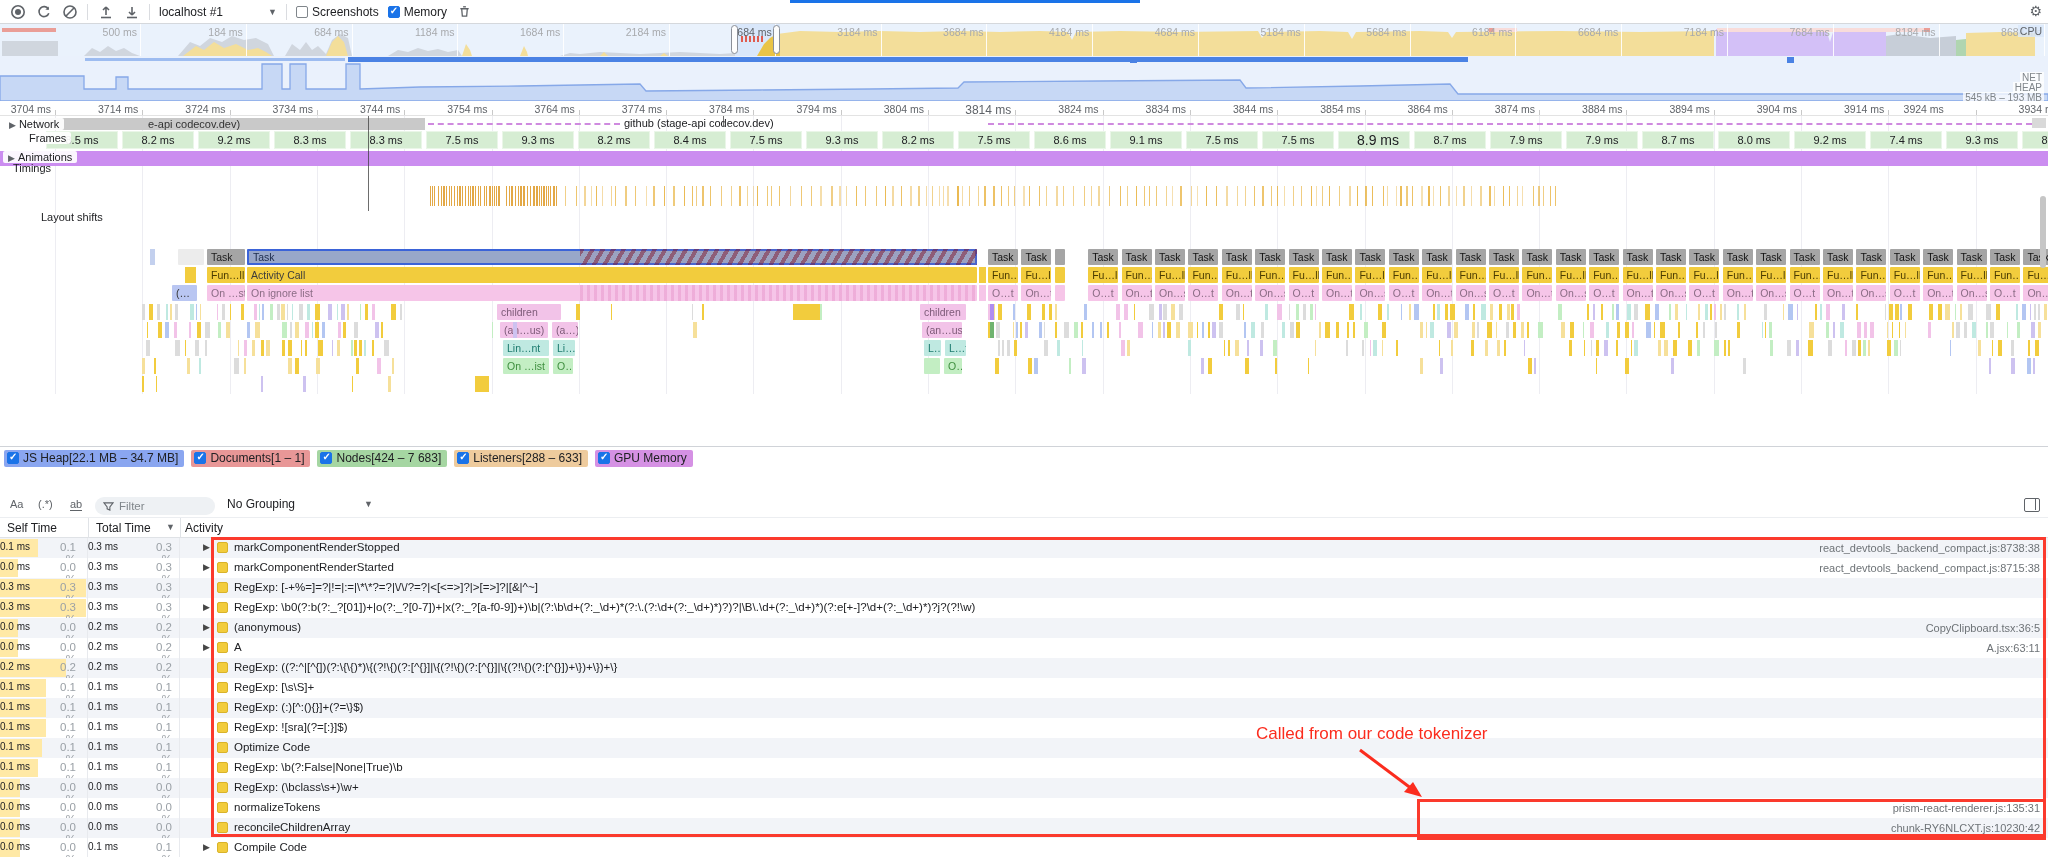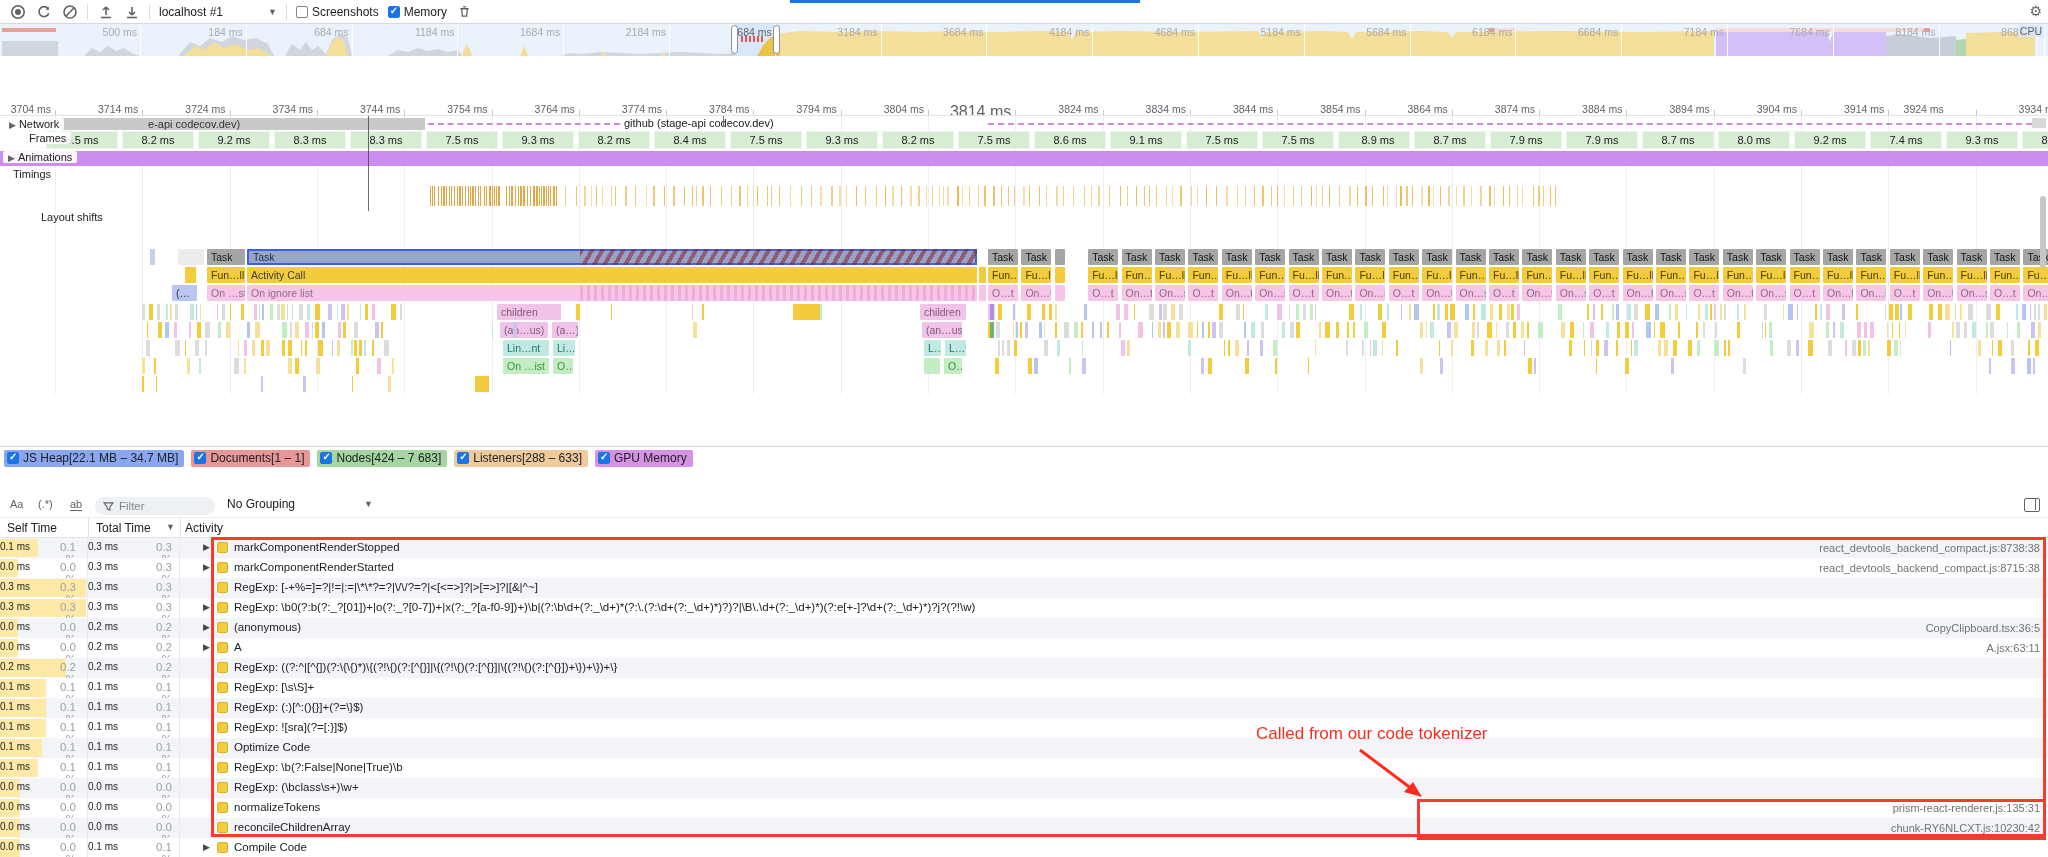--- a/index.html
+++ b/index.html
@@ -211,20 +211,34 @@
         <div style="position: absolute; left: 1971.4px; top: 2px; width: 70px; text-align: right; font-size: 10.5px; color: rgb(95, 99, 104);">8684 ms</div>
         <div style="position: absolute; left: 2044.4px; top: 0px; width: 1px; height: 32px; background: rgba(255, 255, 255, 0.9);"></div>
       </div>
     <div class="dim" style="left:0;width:735px;"></div>
     <div class="dim" style="left:780px;width:1268px;"></div>
     <div class="handle" style="left:731px;"></div>
     <div class="handle" style="left:773px;"></div>
   </div>
   <div id="cpu-label">CPU</div>
 
+  <div id="netheap">
+    <div class="abs" style="left:85px;top:2px;width:260px;height:3px;background:#9dbcf0;"></div>
+    <div class="abs" style="left:348px;top:1px;width:1120px;height:5px;background:#4a82e4;"></div>
+    <div class="abs" style="left:1130px;top:1px;width:7px;height:6px;background:#4a82e4;"></div>
+    <div class="abs" style="left:1787px;top:1px;width:7px;height:6px;background:#4a82e4;"></div>
+    <svg class="abs" style="left:0;top:0;" width="2048" height="45" viewBox="0 0 2048 45">
+      <path d="M0,20 L84,20 L84,33 L116,33 L116,21 L128,21 L128,33 L262,33 L262,8 L282,8 L282,33 L290,33 L290,8 L306,8 L306,33
+               L346,33 L346,8 L360,8 L360,33 L420,31 L520,30 L640,28 L646,35 L760,34 L870,33 L958,32 L964,26 L1100,25
+               L1240,24 L1246,32 L1360,30 L1450,28 L1458,38 L2048,38 L2048,45 L0,45 Z" fill="rgba(134,168,232,0.35)" stroke="#86a8e8" stroke-width="1.3"></path>
+    </svg>
+    <div class="side-label" style="top:16px;">NET</div>
+    <div class="side-label" style="top:26px;">HEAP</div>
+    <div class="side-label" style="top:36px;">545 kB – 193 MB</div>
+  </div>
 
   <div id="ruler">
       <div style="position: absolute; left: -17px; top: 2px; width: 68px; text-align: right; font-size: 10.5px; color: rgb(95, 99, 104);">3704 ms</div>
       <div style="position: absolute; left: 55px; top: 9px; width: 1px; height: 6px; background: rgb(201, 201, 201);"></div>
       <div style="position: absolute; left: 70.3px; top: 2px; width: 68px; text-align: right; font-size: 10.5px; color: rgb(95, 99, 104);">3714 ms</div>
       <div style="position: absolute; left: 142.3px; top: 9px; width: 1px; height: 6px; background: rgb(201, 201, 201);"></div>
       <div style="position: absolute; left: 157.6px; top: 2px; width: 68px; text-align: right; font-size: 10.5px; color: rgb(95, 99, 104);">3724 ms</div>
       <div style="position: absolute; left: 229.6px; top: 9px; width: 1px; height: 6px; background: rgb(201, 201, 201);"></div>
       <div style="position: absolute; left: 244.9px; top: 2px; width: 68px; text-align: right; font-size: 10.5px; color: rgb(95, 99, 104);">3734 ms</div>
       <div style="position: absolute; left: 316.9px; top: 9px; width: 1px; height: 6px; background: rgb(201, 201, 201);"></div>
@@ -235,21 +249,21 @@
       <div style="position: absolute; left: 506.8px; top: 2px; width: 68px; text-align: right; font-size: 10.5px; color: rgb(95, 99, 104);">3764 ms</div>
       <div style="position: absolute; left: 578.8px; top: 9px; width: 1px; height: 6px; background: rgb(201, 201, 201);"></div>
       <div style="position: absolute; left: 594.1px; top: 2px; width: 68px; text-align: right; font-size: 10.5px; color: rgb(95, 99, 104);">3774 ms</div>
       <div style="position: absolute; left: 666.1px; top: 9px; width: 1px; height: 6px; background: rgb(201, 201, 201);"></div>
       <div style="position: absolute; left: 681.4px; top: 2px; width: 68px; text-align: right; font-size: 10.5px; color: rgb(95, 99, 104);">3784 ms</div>
       <div style="position: absolute; left: 753.4px; top: 9px; width: 1px; height: 6px; background: rgb(201, 201, 201);"></div>
       <div style="position: absolute; left: 768.7px; top: 2px; width: 68px; text-align: right; font-size: 10.5px; color: rgb(95, 99, 104);">3794 ms</div>
       <div style="position: absolute; left: 840.7px; top: 9px; width: 1px; height: 6px; background: rgb(201, 201, 201);"></div>
       <div style="position: absolute; left: 856px; top: 2px; width: 68px; text-align: right; font-size: 10.5px; color: rgb(95, 99, 104);">3804 ms</div>
       <div style="position: absolute; left: 928px; top: 9px; width: 1px; height: 6px; background: rgb(201, 201, 201);"></div>
-      <div style="position: absolute; left: 943.3px; top: 2px; width: 68px; text-align: right; font-size: 16px; color: rgb(95, 99, 104);">3814 ms</div>
+      <div style="position: absolute; left: 943.3px; top: 2px; width: 68px; text-align: right; font-size: 12px; color: rgb(95, 99, 104);">3814 ms</div>
       <div style="position: absolute; left: 1015.3px; top: 9px; width: 1px; height: 6px; background: rgb(201, 201, 201);"></div>
       <div style="position: absolute; left: 1030.6px; top: 2px; width: 68px; text-align: right; font-size: 10.5px; color: rgb(95, 99, 104);">3824 ms</div>
       <div style="position: absolute; left: 1102.6px; top: 9px; width: 1px; height: 6px; background: rgb(201, 201, 201);"></div>
       <div style="position: absolute; left: 1117.9px; top: 2px; width: 68px; text-align: right; font-size: 10.5px; color: rgb(95, 99, 104);">3834 ms</div>
       <div style="position: absolute; left: 1189.9px; top: 9px; width: 1px; height: 6px; background: rgb(201, 201, 201);"></div>
       <div style="position: absolute; left: 1205.2px; top: 2px; width: 68px; text-align: right; font-size: 10.5px; color: rgb(95, 99, 104);">3844 ms</div>
       <div style="position: absolute; left: 1277.2px; top: 9px; width: 1px; height: 6px; background: rgb(201, 201, 201);"></div>
       <div style="position: absolute; left: 1292.5px; top: 2px; width: 68px; text-align: right; font-size: 10.5px; color: rgb(95, 99, 104);">3854 ms</div>
       <div style="position: absolute; left: 1364.5px; top: 9px; width: 1px; height: 6px; background: rgb(201, 201, 201);"></div>
       <div style="position: absolute; left: 1379.8px; top: 2px; width: 68px; text-align: right; font-size: 10.5px; color: rgb(95, 99, 104);">3864 ms</div>
@@ -318,41 +332,41 @@
         <div style="position: absolute; left: 578px; top: 15px; width: 72px; height: 18px; background: rgb(214, 237, 211); border: 1px solid rgb(234, 246, 232); font-size: 11px; color: rgb(32, 33, 36); display: flex; align-items: center; justify-content: center;">8.2 ms</div>
         <div style="position: absolute; left: 654px; top: 15px; width: 72px; height: 18px; background: rgb(214, 237, 211); border: 1px solid rgb(234, 246, 232); font-size: 11px; color: rgb(32, 33, 36); display: flex; align-items: center; justify-content: center;">8.4 ms</div>
         <div style="position: absolute; left: 730px; top: 15px; width: 72px; height: 18px; background: rgb(214, 237, 211); border: 1px solid rgb(234, 246, 232); font-size: 11px; color: rgb(32, 33, 36); display: flex; align-items: center; justify-content: center;">7.5 ms</div>
         <div style="position: absolute; left: 806px; top: 15px; width: 72px; height: 18px; background: rgb(214, 237, 211); border: 1px solid rgb(234, 246, 232); font-size: 11px; color: rgb(32, 33, 36); display: flex; align-items: center; justify-content: center;">9.3 ms</div>
         <div style="position: absolute; left: 882px; top: 15px; width: 72px; height: 18px; background: rgb(214, 237, 211); border: 1px solid rgb(234, 246, 232); font-size: 11px; color: rgb(32, 33, 36); display: flex; align-items: center; justify-content: center;">8.2 ms</div>
         <div style="position: absolute; left: 958px; top: 15px; width: 72px; height: 18px; background: rgb(214, 237, 211); border: 1px solid rgb(234, 246, 232); font-size: 11px; color: rgb(32, 33, 36); display: flex; align-items: center; justify-content: center;">7.5 ms</div>
         <div style="position: absolute; left: 1034px; top: 15px; width: 72px; height: 18px; background: rgb(214, 237, 211); border: 1px solid rgb(234, 246, 232); font-size: 11px; color: rgb(32, 33, 36); display: flex; align-items: center; justify-content: center;">8.6 ms</div>
         <div style="position: absolute; left: 1110px; top: 15px; width: 72px; height: 18px; background: rgb(214, 237, 211); border: 1px solid rgb(234, 246, 232); font-size: 11px; color: rgb(32, 33, 36); display: flex; align-items: center; justify-content: center;">9.1 ms</div>
         <div style="position: absolute; left: 1186px; top: 15px; width: 72px; height: 18px; background: rgb(214, 237, 211); border: 1px solid rgb(234, 246, 232); font-size: 11px; color: rgb(32, 33, 36); display: flex; align-items: center; justify-content: center;">7.5 ms</div>
         <div style="position: absolute; left: 1262px; top: 15px; width: 72px; height: 18px; background: rgb(214, 237, 211); border: 1px solid rgb(234, 246, 232); font-size: 11px; color: rgb(32, 33, 36); display: flex; align-items: center; justify-content: center;">7.5 ms</div>
-        <div style="position: absolute; left: 1338px; top: 15px; width: 72px; height: 18px; background: rgb(214, 237, 211); border: 1px solid rgb(234, 246, 232); font-size: 11px; color: rgb(32, 33, 36); display: flex; align-items: center; justify-content: center; padding-left: 8px;">8.9 ms</div>
+        <div style="position: absolute; left: 1338px; top: 15px; width: 72px; height: 18px; background: rgb(214, 237, 211); border: 1px solid rgb(234, 246, 232); font-size: 14px; color: rgb(32, 33, 36); display: flex; align-items: center; justify-content: center; padding-left: 8px;">8.9 ms</div>
         <div style="position: absolute; left: 1414px; top: 15px; width: 72px; height: 18px; background: rgb(214, 237, 211); border: 1px solid rgb(234, 246, 232); font-size: 11px; color: rgb(32, 33, 36); display: flex; align-items: center; justify-content: center;">8.7 ms</div>
         <div style="position: absolute; left: 1490px; top: 15px; width: 72px; height: 18px; background: rgb(214, 237, 211); border: 1px solid rgb(234, 246, 232); font-size: 11px; color: rgb(32, 33, 36); display: flex; align-items: center; justify-content: center;">7.9 ms</div>
         <div style="position: absolute; left: 1566px; top: 15px; width: 72px; height: 18px; background: rgb(214, 237, 211); border: 1px solid rgb(234, 246, 232); font-size: 11px; color: rgb(32, 33, 36); display: flex; align-items: center; justify-content: center;">7.9 ms</div>
         <div style="position: absolute; left: 1642px; top: 15px; width: 72px; height: 18px; background: rgb(214, 237, 211); border: 1px solid rgb(234, 246, 232); font-size: 11px; color: rgb(32, 33, 36); display: flex; align-items: center; justify-content: center;">8.7 ms</div>
         <div style="position: absolute; left: 1718px; top: 15px; width: 72px; height: 18px; background: rgb(214, 237, 211); border: 1px solid rgb(234, 246, 232); font-size: 11px; color: rgb(32, 33, 36); display: flex; align-items: center; justify-content: center;">8.0 ms</div>
         <div style="position: absolute; left: 1794px; top: 15px; width: 72px; height: 18px; background: rgb(214, 237, 211); border: 1px solid rgb(234, 246, 232); font-size: 11px; color: rgb(32, 33, 36); display: flex; align-items: center; justify-content: center;">9.2 ms</div>
         <div style="position: absolute; left: 1870px; top: 15px; width: 72px; height: 18px; background: rgb(214, 237, 211); border: 1px solid rgb(234, 246, 232); font-size: 11px; color: rgb(32, 33, 36); display: flex; align-items: center; justify-content: center;">7.4 ms</div>
         <div style="position: absolute; left: 1946px; top: 15px; width: 72px; height: 18px; background: rgb(214, 237, 211); border: 1px solid rgb(234, 246, 232); font-size: 11px; color: rgb(32, 33, 36); display: flex; align-items: center; justify-content: center;">9.3 ms</div>
         <div style="position: absolute; left: 2022px; top: 15px; width: 72px; height: 18px; background: rgb(214, 237, 211); border: 1px solid rgb(234, 246, 232); font-size: 11px; color: rgb(32, 33, 36); display: flex; align-items: center; justify-content: center;">8.2 ms</div>
       </div>
     <div class="track-label" style="left:24px;top:16px;">
       <span>Frames</span>
     </div>
 
     <div class="abs" style="left:0;top:35px;width:2048px;height:15px;background:#cb8df0;"></div>
     <div class="track-label" style="left:3px;top:35px;">
       <span class="caret">▶</span><span>Animations</span>
     </div>
 
-    <div class="track-label" style="left:8px;top:52px;background:transparent;">
+    <div class="track-label" style="left:8px;top:46px;background:transparent;">
       <span>Timings</span>
     </div>
     <div id="timings-ticks">
         <div style="position: absolute; left: 430px; top: 70px; width: 1.4px; height: 20px; background: rgba(226, 163, 59, 0.95);"></div>
         <div style="position: absolute; left: 432px; top: 70px; width: 1.4px; height: 20px; background: rgba(226, 163, 59, 0.95);"></div>
         <div style="position: absolute; left: 434.1px; top: 70px; width: 1.4px; height: 20px; background: rgba(226, 163, 59, 0.95);"></div>
         <div style="position: absolute; left: 437.6px; top: 70px; width: 1.4px; height: 20px; background: rgba(226, 163, 59, 0.95);"></div>
         <div style="position: absolute; left: 440.6px; top: 70px; width: 1.4px; height: 20px; background: rgba(226, 163, 59, 0.95);"></div>
         <div style="position: absolute; left: 443.4px; top: 70px; width: 1.4px; height: 20px; background: rgba(226, 163, 59, 0.95);"></div>
         <div style="position: absolute; left: 446px; top: 70px; width: 1.4px; height: 20px; background: rgba(226, 163, 59, 0.95);"></div>

